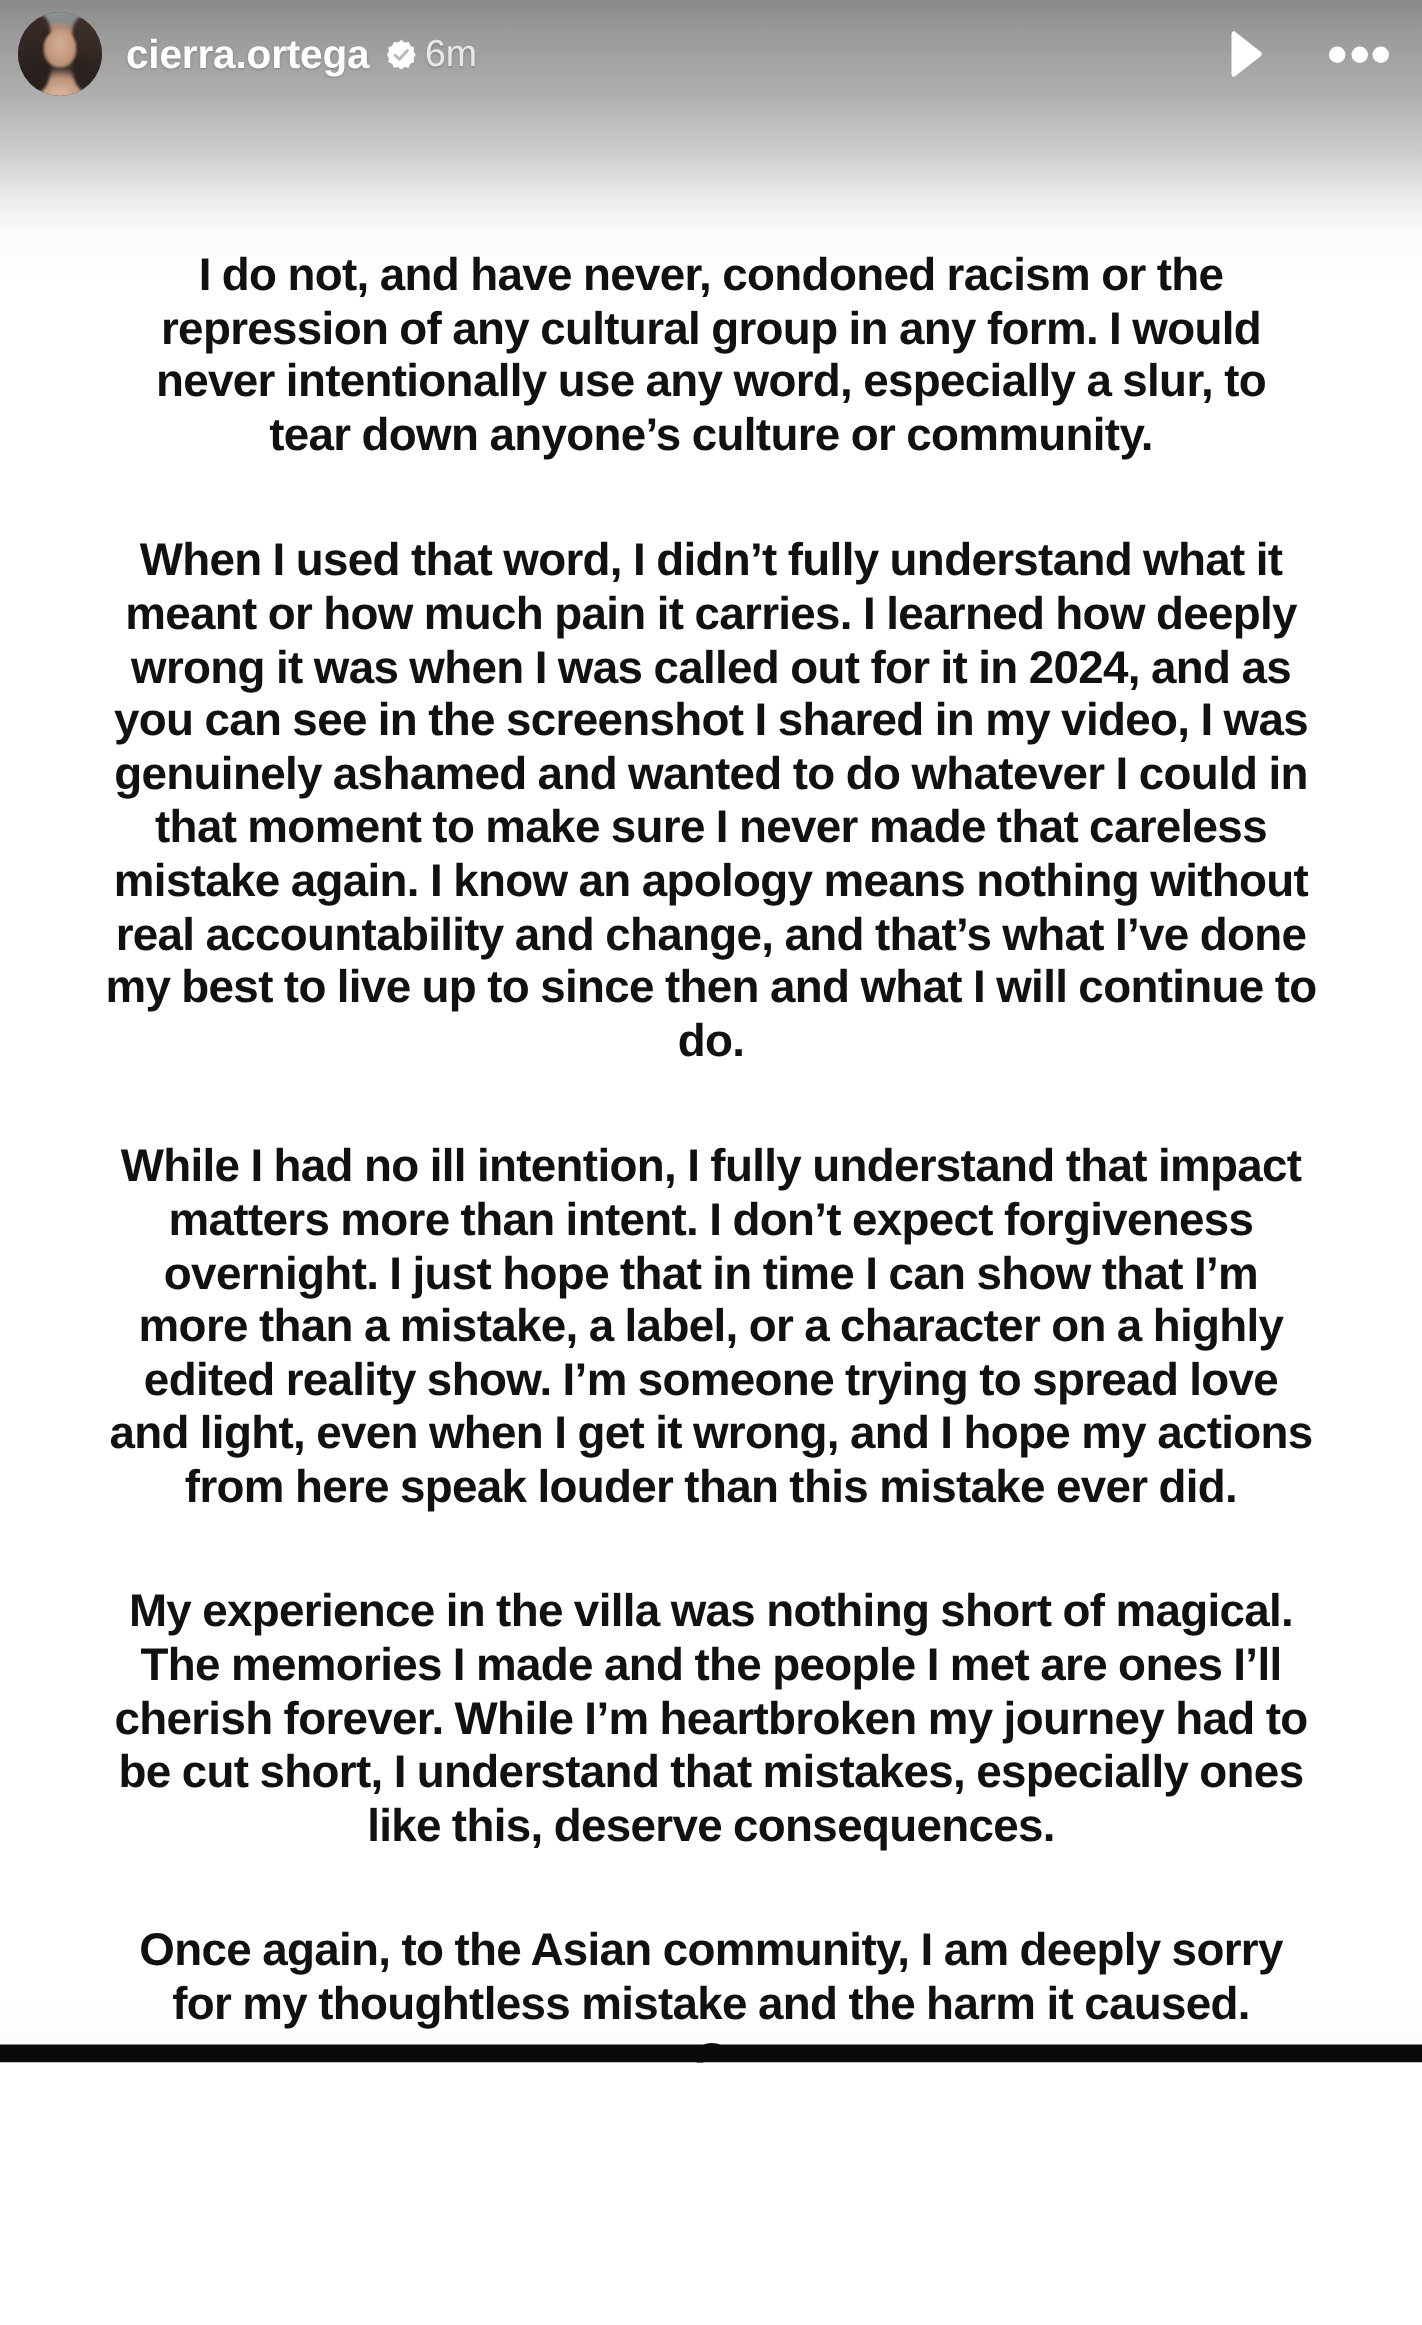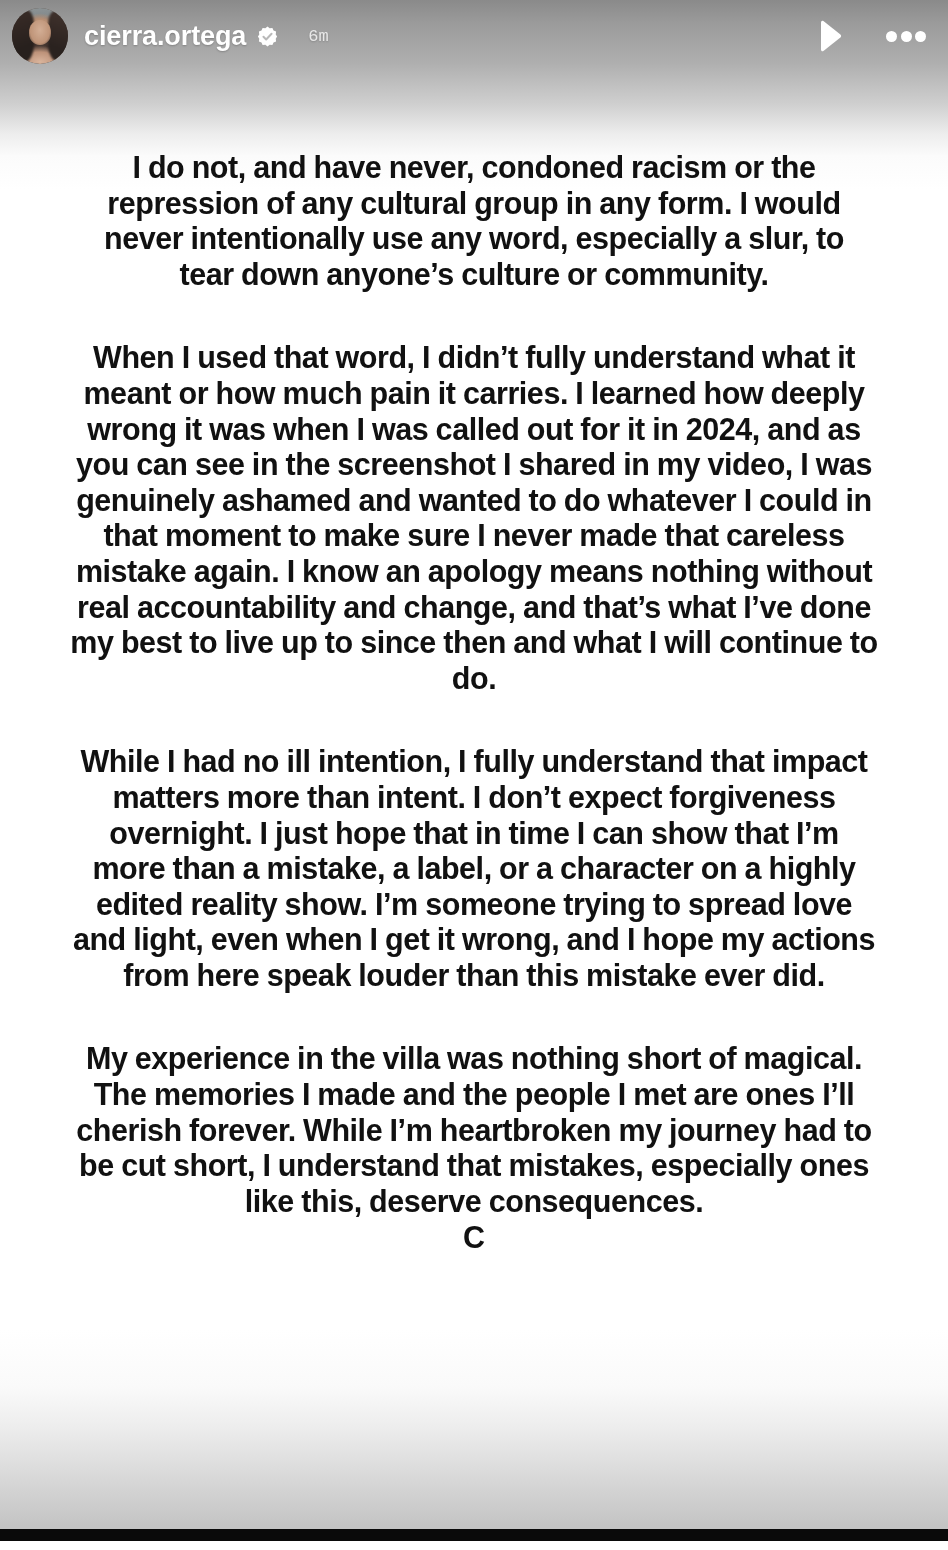--- a/index.html
+++ b/index.html
@@ -11,21 +11,21 @@
   }
 
   body {
     font-family: "Liberation Sans", sans-serif;
     background: #ffffff;
   }
 
   .story {
     position: relative;
     width: 948px;
-    height: 1541px;
+    height: 1375px;
     overflow: hidden;
     background:
       linear-gradient(to bottom,
         #8a8a8a 0px,
         #9a9a9a 22px,
         #aeaeae 62px,
         #cfcfcf 104px,
         #ededed 134px,
         #fbfbfb 156px,
         #ffffff 190px,
@@ -127,27 +127,26 @@
 
   .verified-badge {
     margin-left: 9px;
     width: 25px;
     height: 25px;
     flex: 0 0 auto;
     display: block;
   }
 
   .timestamp {
-    margin-left: 28px;
+    margin-left: 3px;
     color: #e8e8e8;
-    font-size: 17px;
+    font-size: 25px;
     font-weight: 400;
     text-shadow: 0 1px 2px rgba(0,0,0,0.18);
     white-space: nowrap;
-    font-family: Liberation Mono, monospace;
   }
 
   .header-spacer { flex: 1 1 auto; }
 
   .play-icon {
     width: 26px;
     height: 32px;
     margin-right: 42px;
     flex: 0 0 auto;
     display: block;
@@ -166,21 +165,21 @@
     width: 11px;
     height: 11px;
     border-radius: 50%;
     background: #ffffff;
     display: block;
   }
 
   
   .story-body {
     position: absolute;
-    top: 150px;
+    top: 166px;
     left: 62px;
     width: 824px;
     text-align: center;
     color: #141414;
   }
 
   .para {
     font-size: 30.5px;
     line-height: 35.6px;
     font-weight: 700;
@@ -252,20 +251,21 @@
   <div class="story-body">
 
     <div class="para p1">I do not, and have never, condoned racism or the repression of any cultural group in any form. I would never intentionally use any word, especially a slur, to tear down anyone’s culture or community.</div>
 
     <div class="para p2">When I used that word, I didn’t fully understand what it meant or how much pain it carries. I learned how deeply wrong it was when I was called out for it in 2024, and as you can see in the screenshot I shared in my video, I was genuinely ashamed and wanted to do whatever I could in that moment to make sure I never made that careless mistake again. I know an apology means nothing without real accountability and change, and that’s what I’ve done my best to live up to since then and what I will continue to do.</div>
 
     <div class="para p3">While I had no ill intention, I fully understand that impact matters more than intent. I don’t expect forgiveness overnight. I just hope that in time I can show that I’m more than a mistake, a label, or a character on a highly edited reality show. I’m someone trying to spread love and light, even when I get it wrong, and I hope my actions from here speak louder than this mistake ever did.</div>
 
     <div class="para p4">My experience in the villa was nothing short of magical. The memories I made and the people I met are ones I’ll cherish forever. While I’m heartbroken my journey had to be cut short, I understand that mistakes, especially ones like this, deserve consequences.</div>
 
+    <div class="para p5">Once again, to the Asian community, I am deeply sorry for my thoughtless mistake and the harm it caused.</div>
 
 
     <div class="signoff-initial">C</div>
 
   </div>
 
   <div class="bottom-bar"></div>
 
 </div>
 

